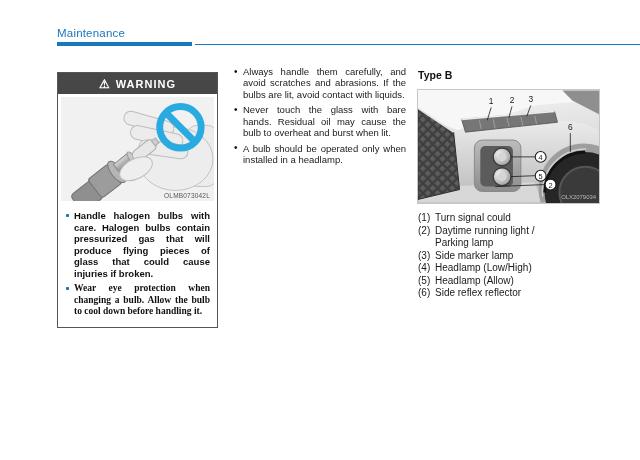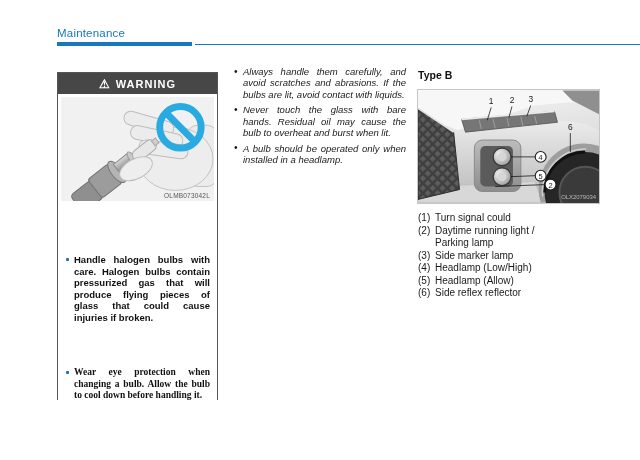--- a/index.html
+++ b/index.html
@@ -28,29 +28,29 @@
   }
   .warn-figure svg{display:block;width:100%;height:100%;}
   .figcode{
     position:absolute;bottom:2px;right:4px;font-size:6.5px;color:#555;letter-spacing:.2px;
   }
   .warn-list{
     list-style:none;margin:0;padding:6px 7px 9px 7px;
   }
   .warn-list li{
     position:relative;padding-left:9px;font-size:9.5px;font-weight:bold;line-height:11.5px;
-    text-align:justify;margin-bottom:4px;color:#111;margin-top:44px;
+    text-align:justify;margin-bottom:4px;color:#111;
   }
   .warn-list li:last-child{margin-bottom:0;font-family:Liberation Serif, serif;}
   .warn-list li::before{
     content:"";position:absolute;left:1px;top:4px;width:3.2px;height:3.2px;background:#1878be;border-radius:.8px;
   }
   
   .tips{
-    position:absolute;left:233px;top:66px;width:173px;list-style:none;margin:0;padding:0;font-style:italic;
+    position:absolute;left:233px;top:66px;width:173px;list-style:none;margin:0;padding:0;
   }
   .tips li{
     position:relative;padding-left:10px;font-size:9.5px;line-height:11.3px;text-align:justify;
     margin-bottom:4.5px;color:#1a1a1a;
   }
   .tips li::before{
     content:"\2022";position:absolute;left:1px;top:-0.5px;color:#111;font-size:10px;
   }
   
   .typeb-hd{

